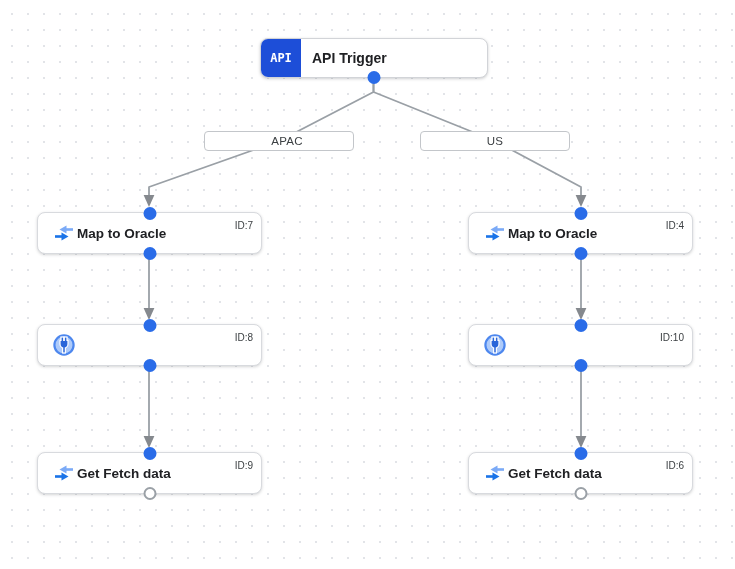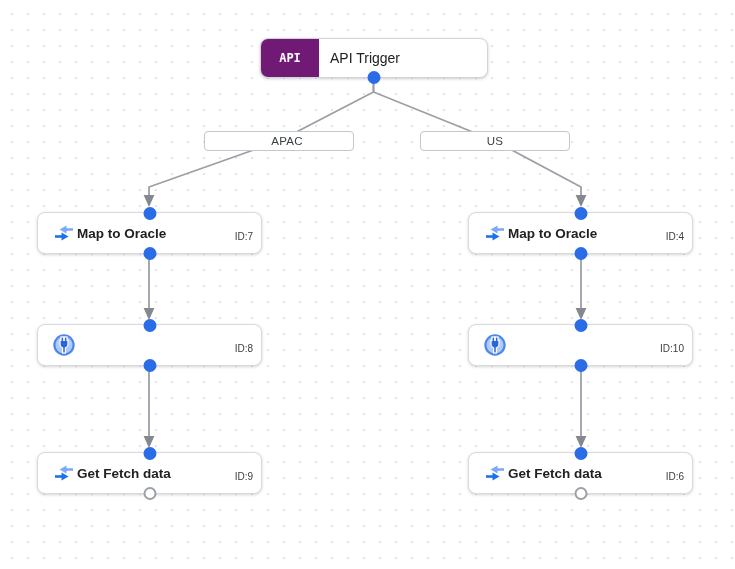--- a/index.html
+++ b/index.html
@@ -17,45 +17,45 @@
   .arrowhead { fill:#85898e; }
 
   
   .trigger {
     position:absolute; left:260px; top:38px; width:228px; height:40px;
     background:#fff; border:1px solid #d2d4d8; border-radius:8px;
     box-shadow:0 1px 3px rgba(60,64,67,.25);
     display:flex; align-items:center; z-index:3;
   }
   .trigger-badge {
-    width:58px; height:100%; background:#701a75; border-radius:7px 0 0 7px;
+    width:40px; height:100%; background:#1d4ed8; border-radius:7px 0 0 7px;
     display:flex; align-items:center; justify-content:center;
     color:#fff; font-family:"DejaVu Sans Mono", monospace; font-weight:700; font-size:12px;
   }
-  .trigger-label { font-size:14px; font-weight:400; color:#202124; padding-left:11px; }
+  .trigger-label { font-size:14px; font-weight:700; color:#202124; padding-left:11px; }
 
   
   .branch-label {
     position:absolute; width:150px; height:20px; background:#fff;
     border:1px solid #c3c6ca; border-radius:4px; z-index:2;
     display:flex; align-items:center; justify-content:center;
     font-size:11.5px; color:#3c4043; letter-spacing:.3px;
   }
 
   
   .node {
     position:absolute; width:225px; height:42px; background:#fff;
     border:1px solid #d8dade; border-radius:8px;
     box-shadow:0 1px 3px rgba(60,64,67,.22);
     display:flex; align-items:center; z-index:3;
   }
   .node-icon { margin-left:14px; width:24px; height:24px; flex:none; display:flex; }
   .node-label { font-size:13.5px; font-weight:700; color:#202124; margin-left:1px; white-space:nowrap; }
   .node-id {
-    position:absolute; top:18px; right:8px; font-size:10px; color:#3c4043;
+    position:absolute; top:7px; right:8px; font-size:10px; color:#3c4043;
   }
 
   
   .dot {
     position:absolute; left:50%; width:13px; height:13px; border-radius:50%;
     background:#2a6ce8; transform:translateX(-50%); z-index:4;
   }
   .dot.top { top:-6.5px; }
   .dot.bottom { bottom:-6.5px; }
   .dot.open { background:#fff; border:2px solid #9aa0a6; }

